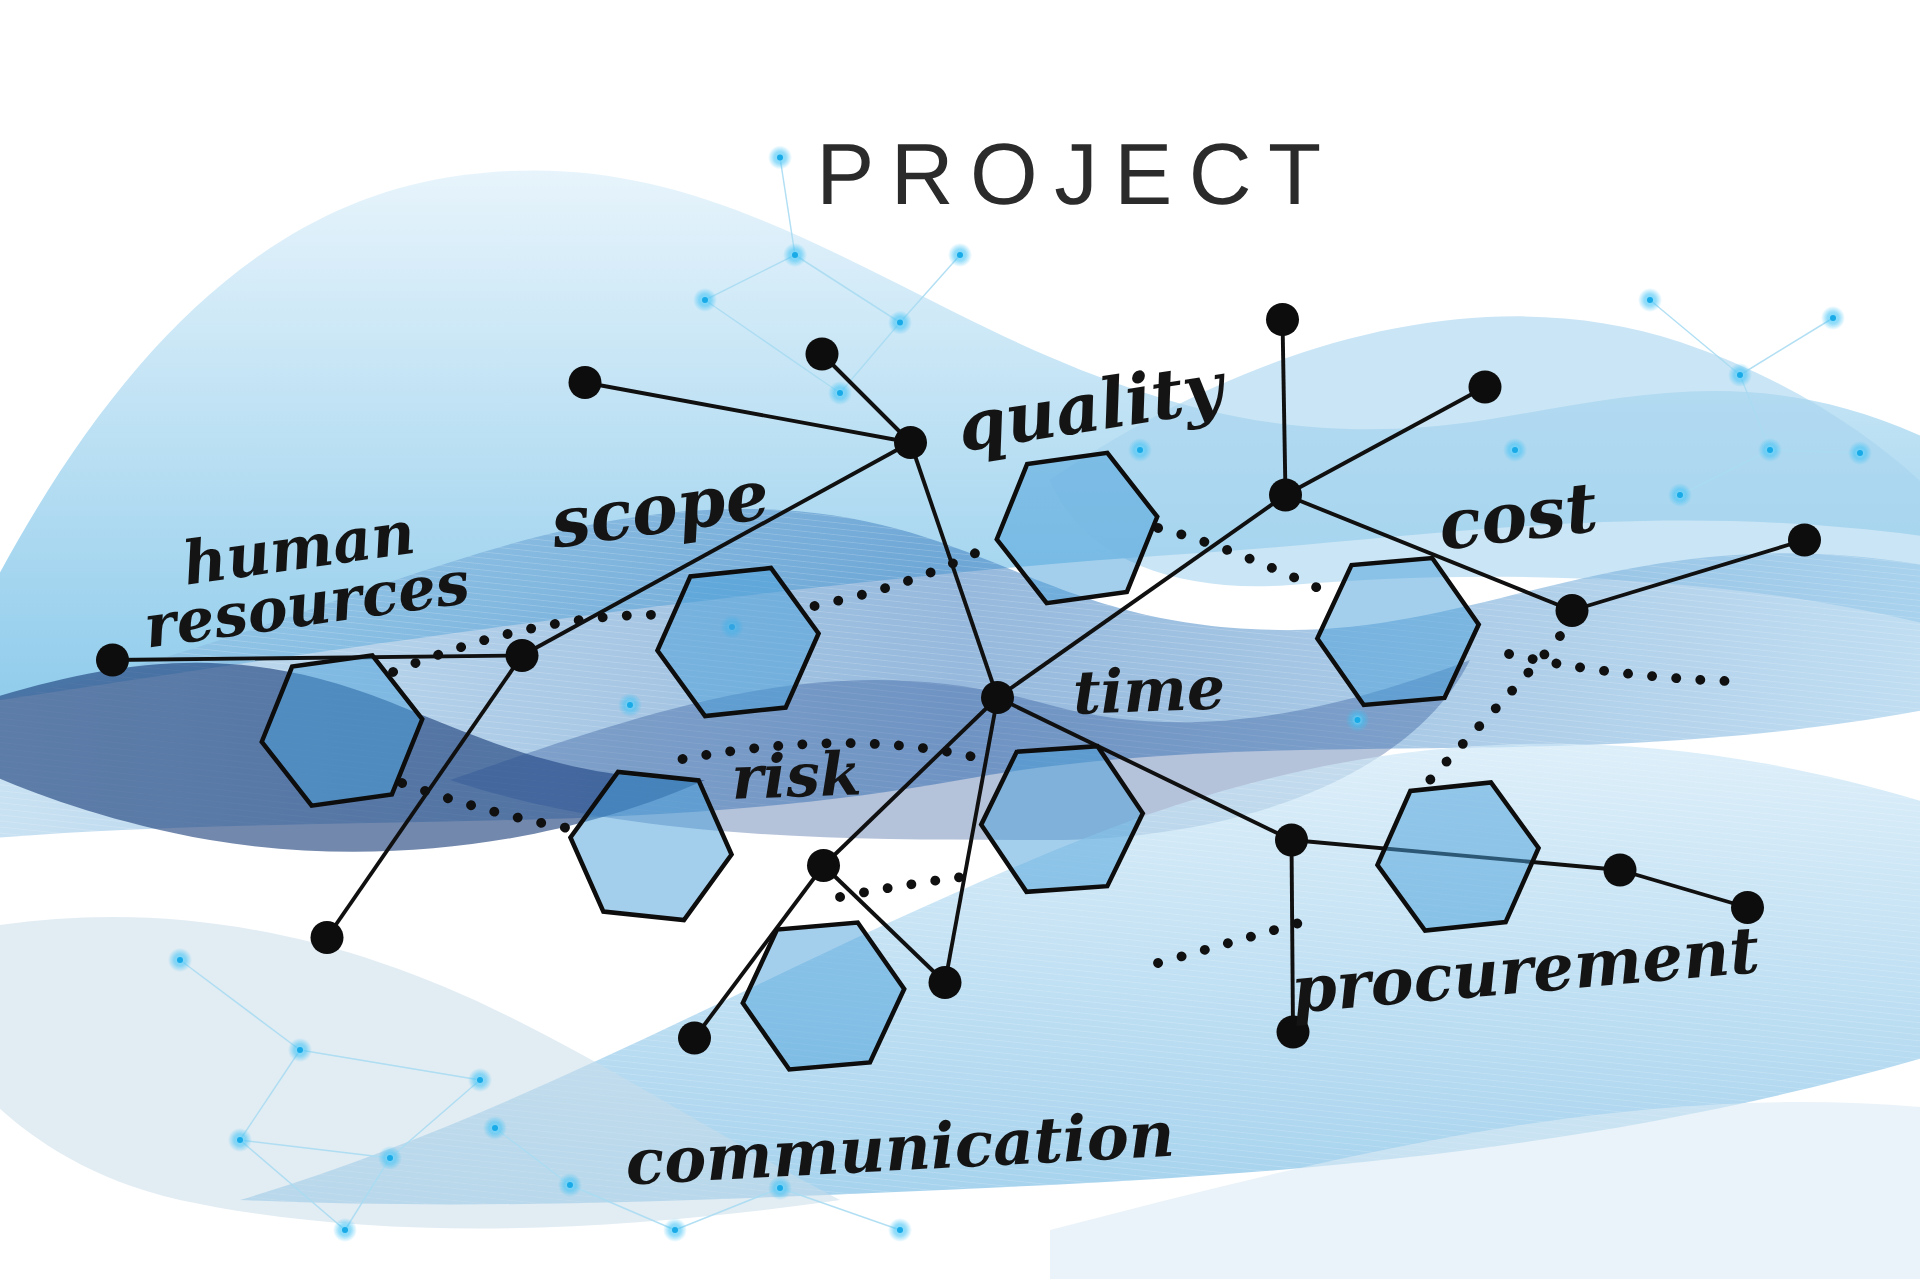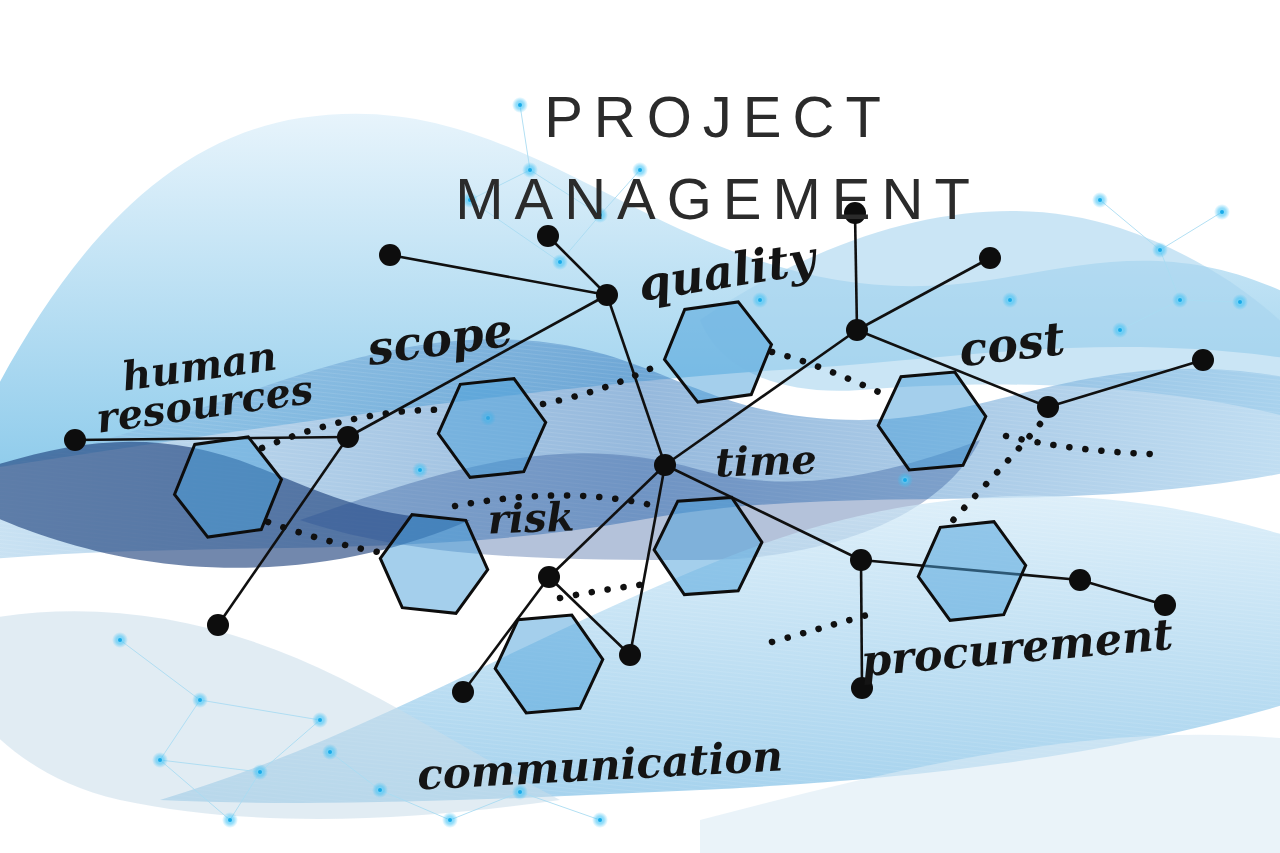--- a/index.html
+++ b/index.html
@@ -227,21 +227,20 @@
       <circle cx="630" cy="655" r="11"></circle>
         <circle cx="861" cy="560" r="11"></circle>
       <circle cx="862" cy="688" r="11"></circle>
         <circle cx="1080" cy="580" r="11"></circle>
       <circle cx="1165" cy="605" r="11"></circle>
     </g>
   </svg>
 
   <div class="title">
     <div>PROJECT</div>
-    <div>MANAGEMENT</div>
   </div>
 
   <div class="script-label" style="left:202px;top:385px;font-size:40px;transform:translate(-50%,-50%) rotate(-8deg);">
     <div>human</div>
     <div>resources</div>
   </div>
 
   <div class="script-label" style="left:440px;top:340px;font-size:46px;transform:translate(-50%,-50%) rotate(-8deg);">
     <span>scope</span>
   </div>

